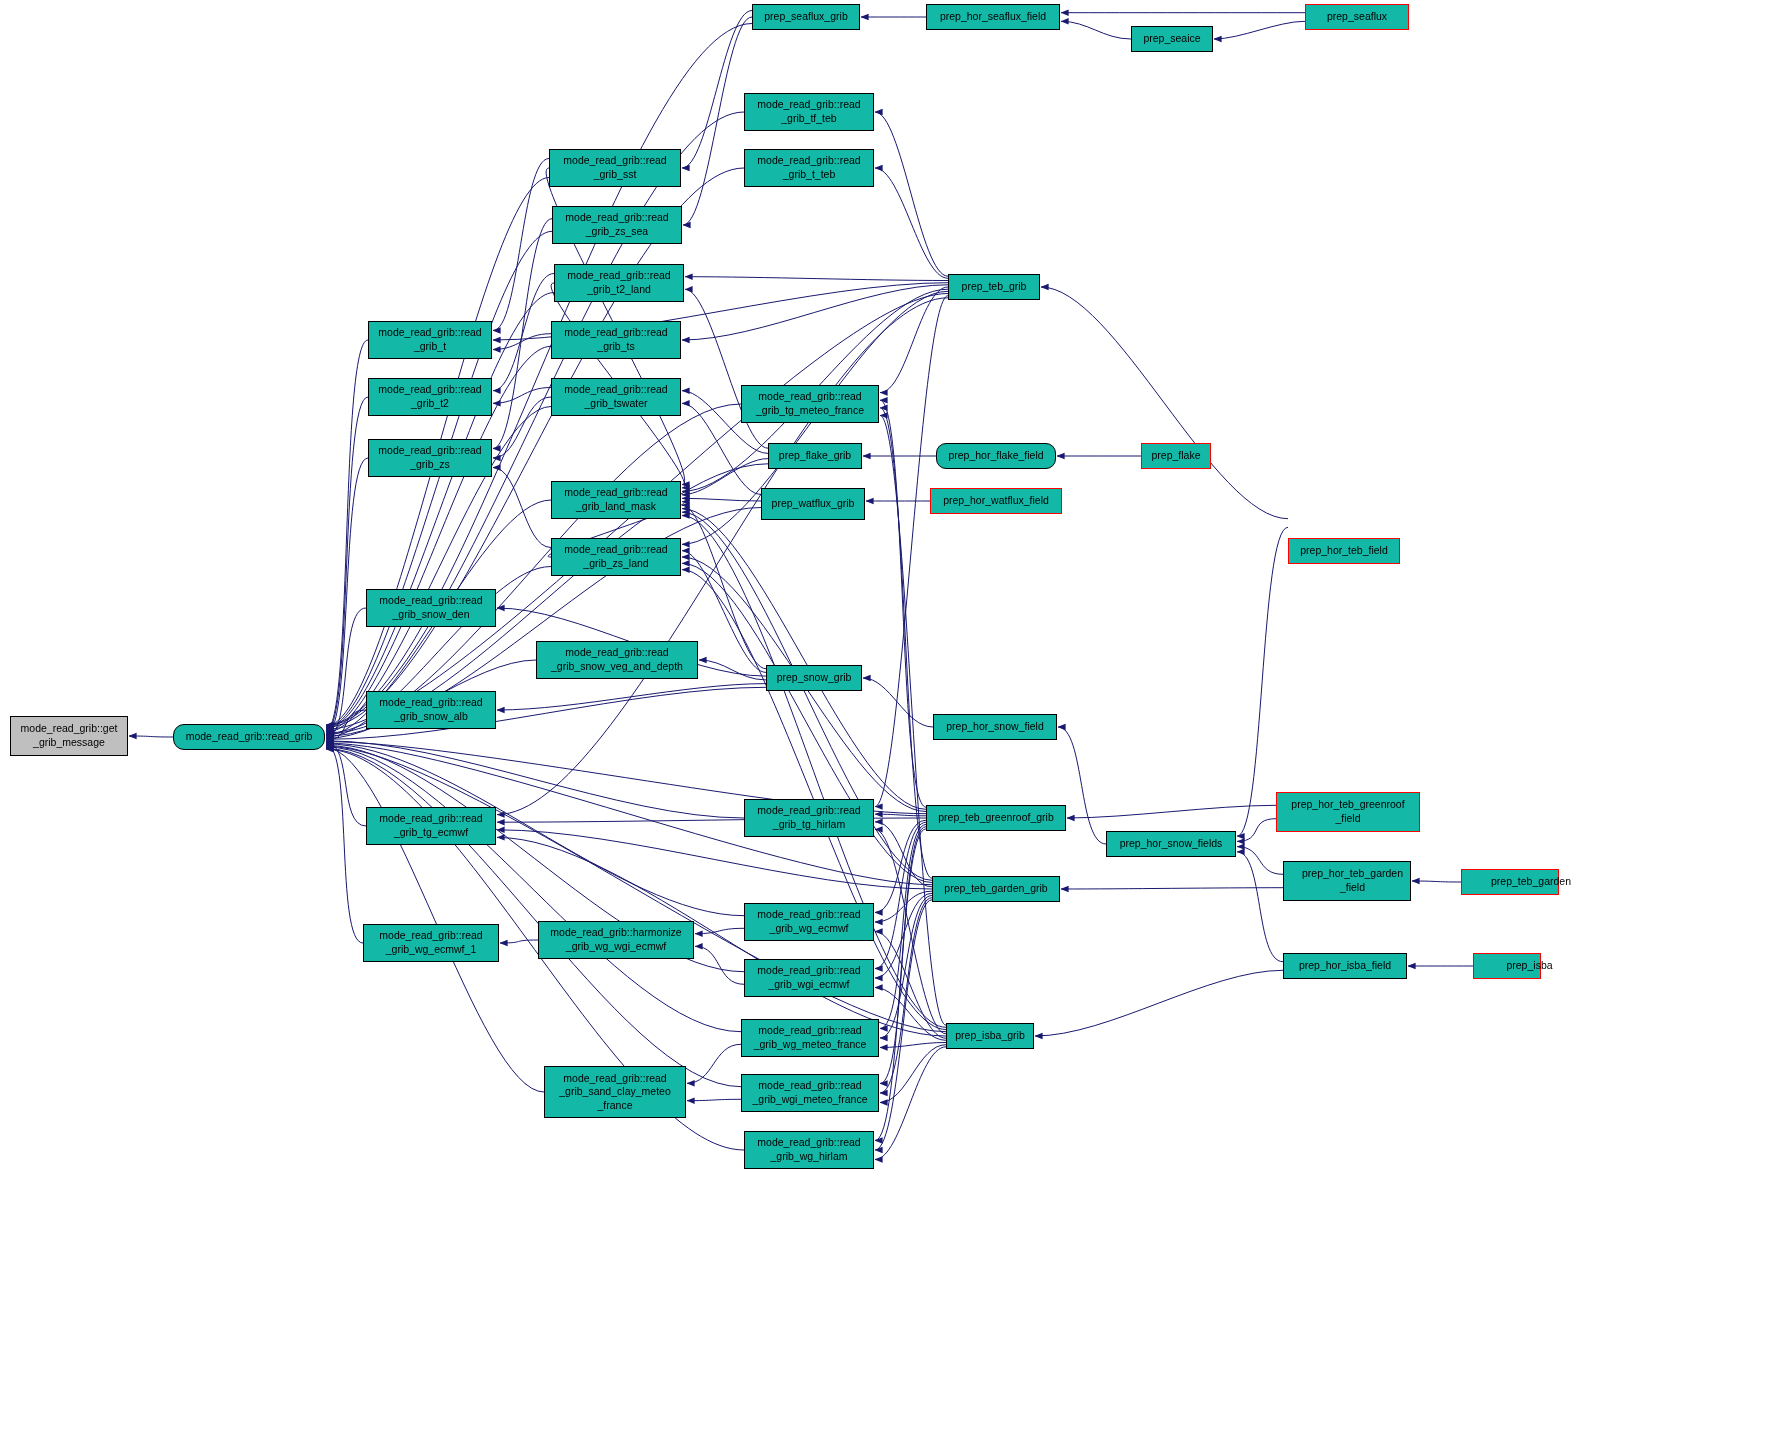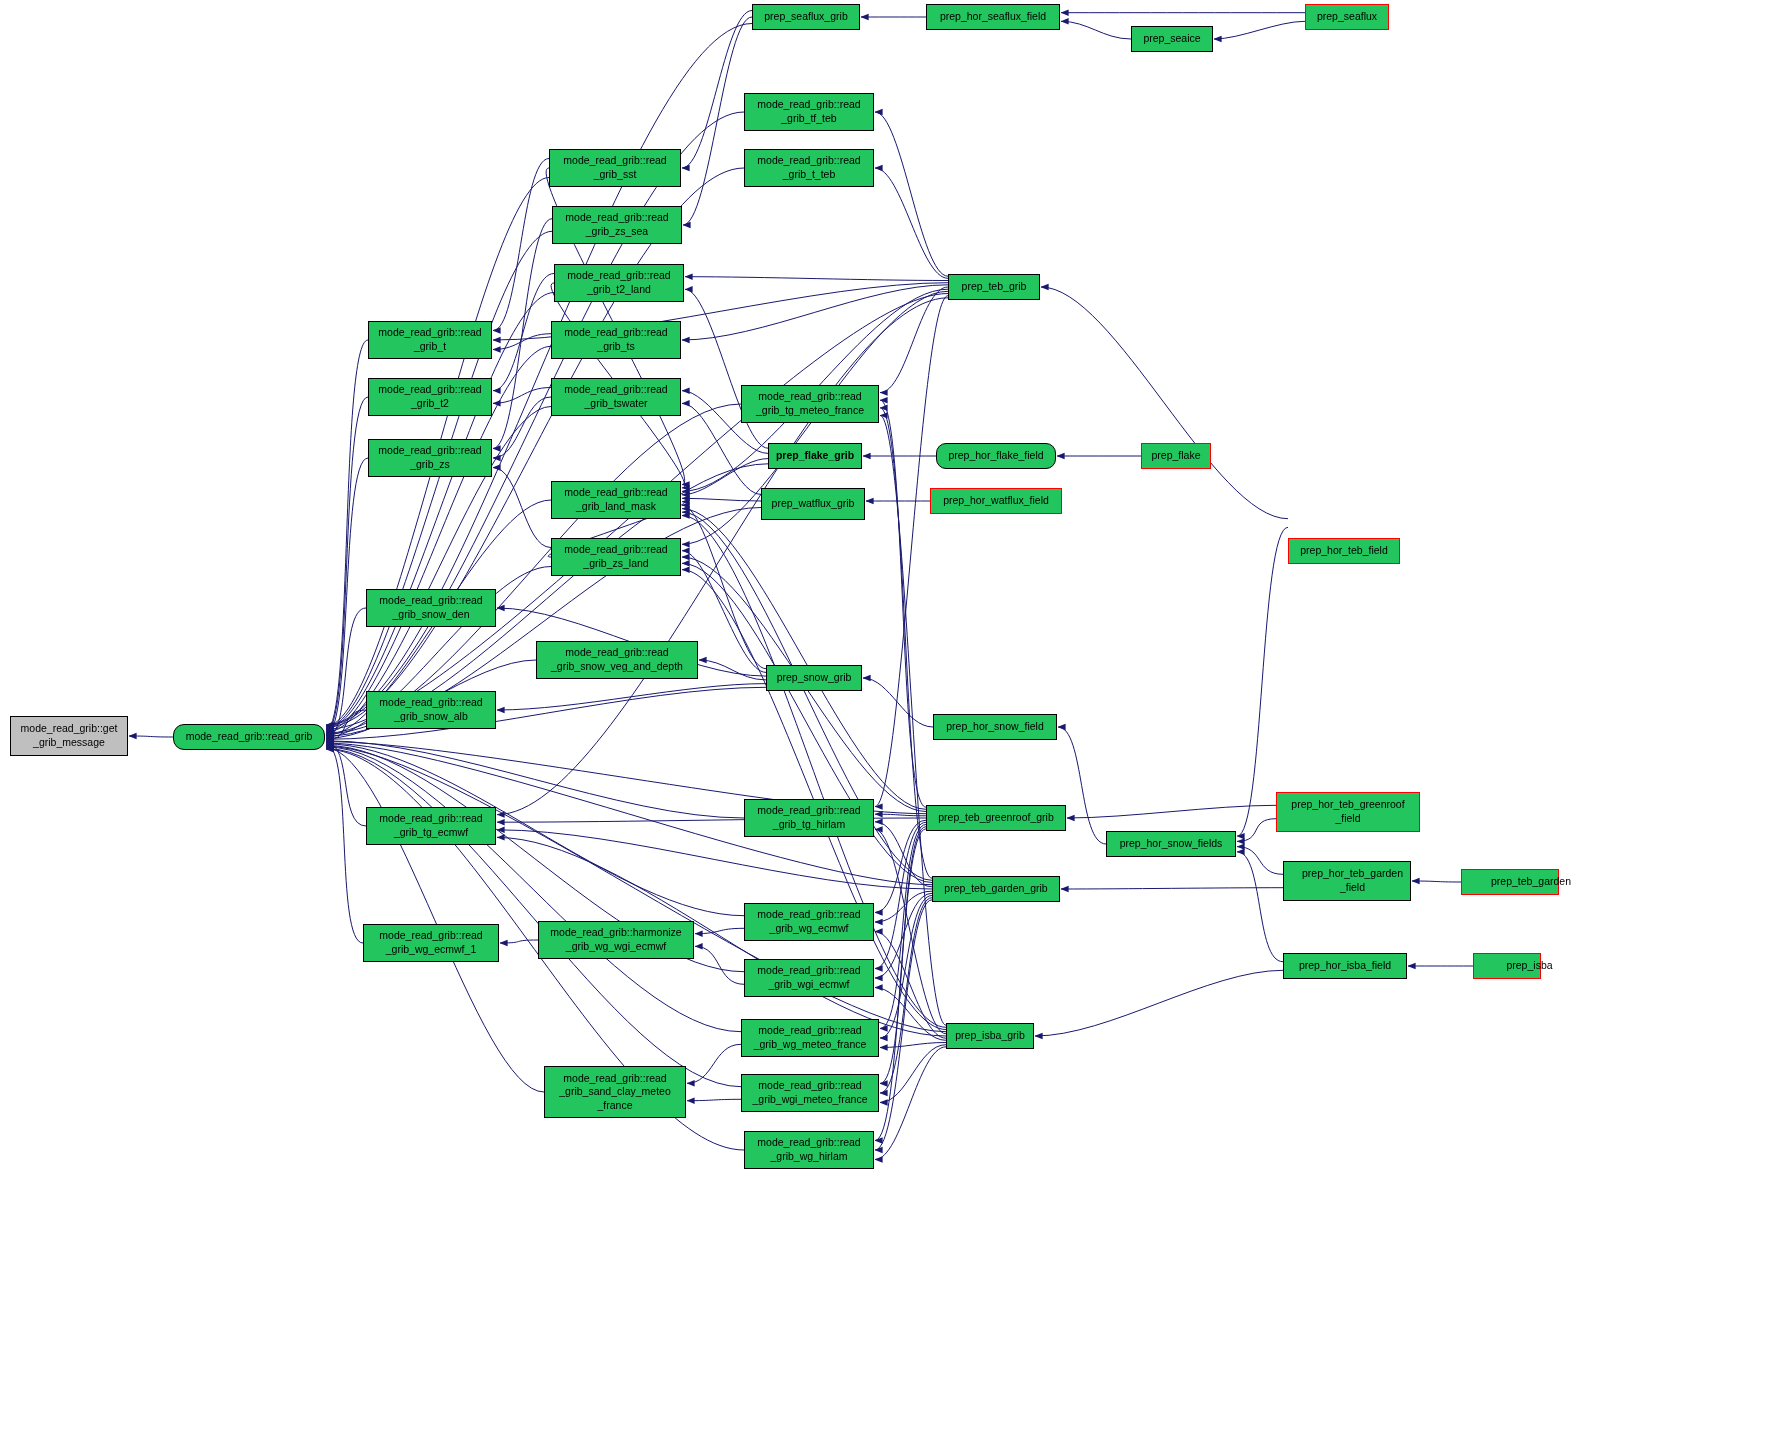--- a/index.html
+++ b/index.html
@@ -8,21 +8,21 @@
     width:1788px;
     height:1454px;
     font-family:"Liberation Sans", sans-serif;
     background:#ffffff;
     overflow:hidden;
   }
   #edge-layer{position:absolute;left:0;top:0;width:1788px;height:1454px;}
   .node{
     position:absolute;
     box-sizing:border-box;
-    background:#22c55e;
+    background:#14b8a6;
     border:1px solid #000000;
     color:#000000;
     font-size:10.5px;
     line-height:1.3;
     display:flex;
     align-items:center;
     justify-content:center;
     text-align:center;
     white-space:pre-line;
     padding:1px 3px;
@@ -218,23 +218,23 @@
 _grib_wgi_ecmwf</div>
       <div class="node" style="left: 741px; top: 1019px; width: 138px; height: 38px;">mode_read_grib::read
 _grib_wg_meteo_france</div>
       <div class="node" style="left: 741px; top: 1074px; width: 138px; height: 38px;">mode_read_grib::read
 _grib_wgi_meteo_france</div>
       <div class="node" style="left: 744px; top: 1131px; width: 130px; height: 38px;">mode_read_grib::read
 _grib_wg_hirlam</div>
       <div class="node" style="left: 752px; top: 4px; width: 108px; height: 26px;">prep_seaflux_grib</div>
       <div class="node" style="left: 926px; top: 4px; width: 134px; height: 26px;">prep_hor_seaflux_field</div>
       <div class="node" style="left: 1131px; top: 26px; width: 82px; height: 26px;">prep_seaice</div>
-      <div class="node red" style="left: 1305px; top: 4px; width: 84px; height: 26px;">prep_seaflux</div>
+      <div class="node red" style="left: 1305px; top: 4px; width: 104px; height: 26px;">prep_seaflux</div>
       <div class="node" style="left: 948px; top: 274px; width: 92px; height: 26px;">prep_teb_grib</div>
-      <div class="node" style="left: 768px; top: 443px; width: 94px; height: 26px; font-weight: bold;">prep_flake_grib</div>
+      <div class="node" style="left: 768px; top: 443px; width: 94px; height: 26px;">prep_flake_grib</div>
       <div class="node" style="left: 936px; top: 443px; width: 120px; height: 26px; border-radius: 10px;">prep_hor_flake_field</div>
       <div class="node red" style="left: 1141px; top: 443px; width: 70px; height: 26px;">prep_flake</div>
       <div class="node" style="left: 761px; top: 488px; width: 104px; height: 32px;">prep_watflux_grib</div>
       <div class="node red" style="left: 930px; top: 488px; width: 132px; height: 26px;">prep_hor_watflux_field</div>
       <div class="node" style="left: 766px; top: 665px; width: 96px; height: 26px;">prep_snow_grib</div>
       <div class="node" style="left: 933px; top: 714px; width: 124px; height: 26px;">prep_hor_snow_field</div>
       <div class="node" style="left: 926px; top: 805px; width: 140px; height: 26px;">prep_teb_greenroof_grib</div>
       <div class="node" style="left: 932px; top: 876px; width: 128px; height: 26px;">prep_teb_garden_grib</div>
       <div class="node" style="left: 946px; top: 1023px; width: 88px; height: 26px;">prep_isba_grib</div>
       <div class="node red" style="left: 1288px; top: 510px; width: 112px; height: 26px; margin-top: 28px;">prep_hor_teb_field</div>

